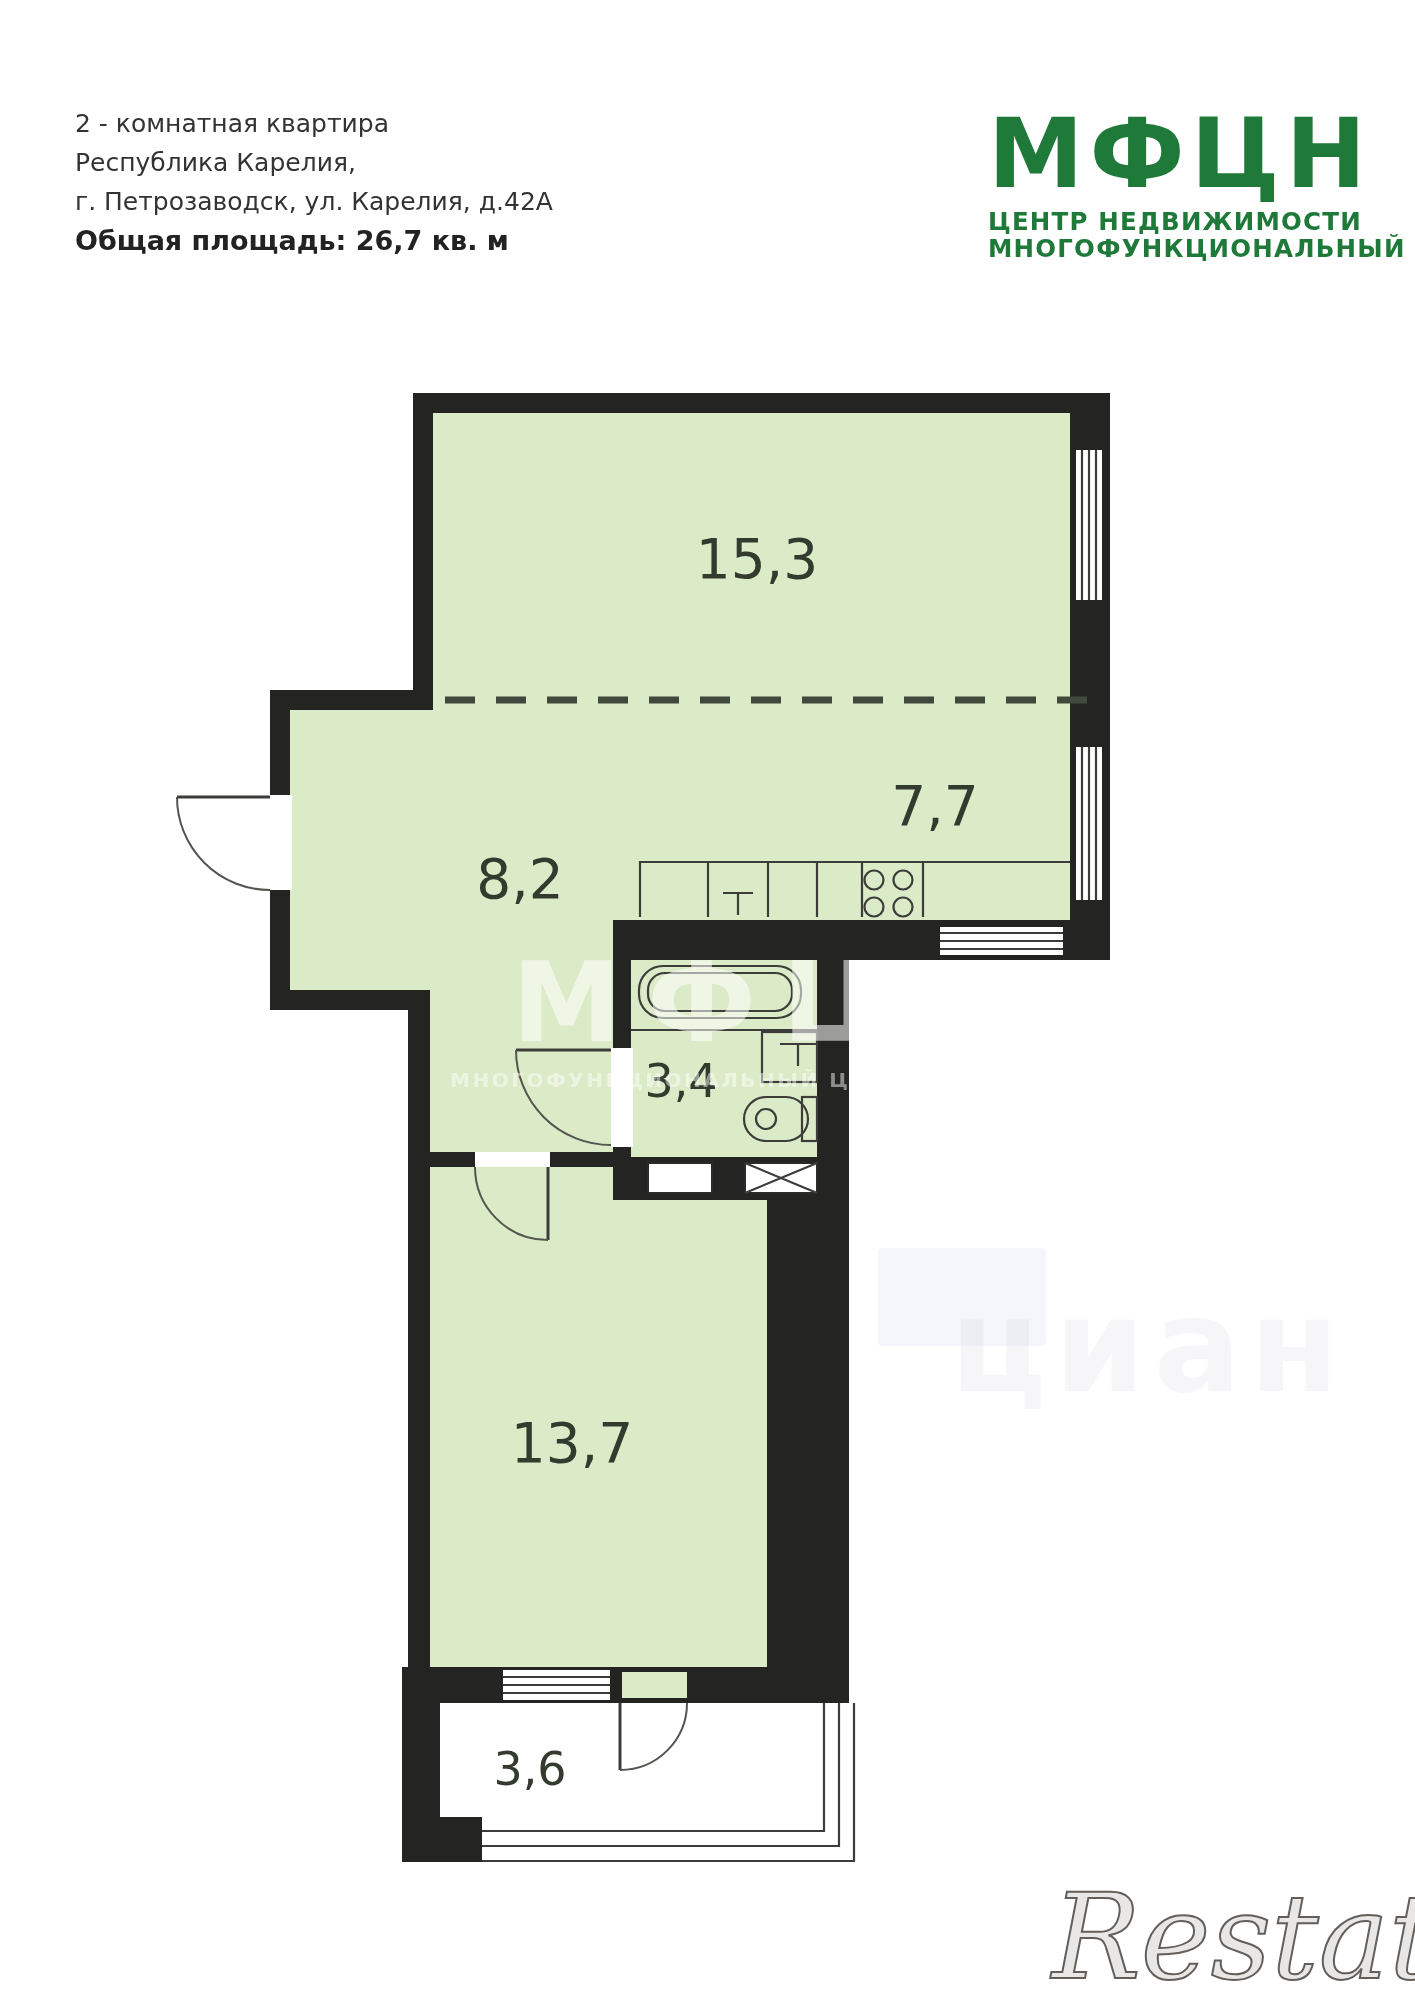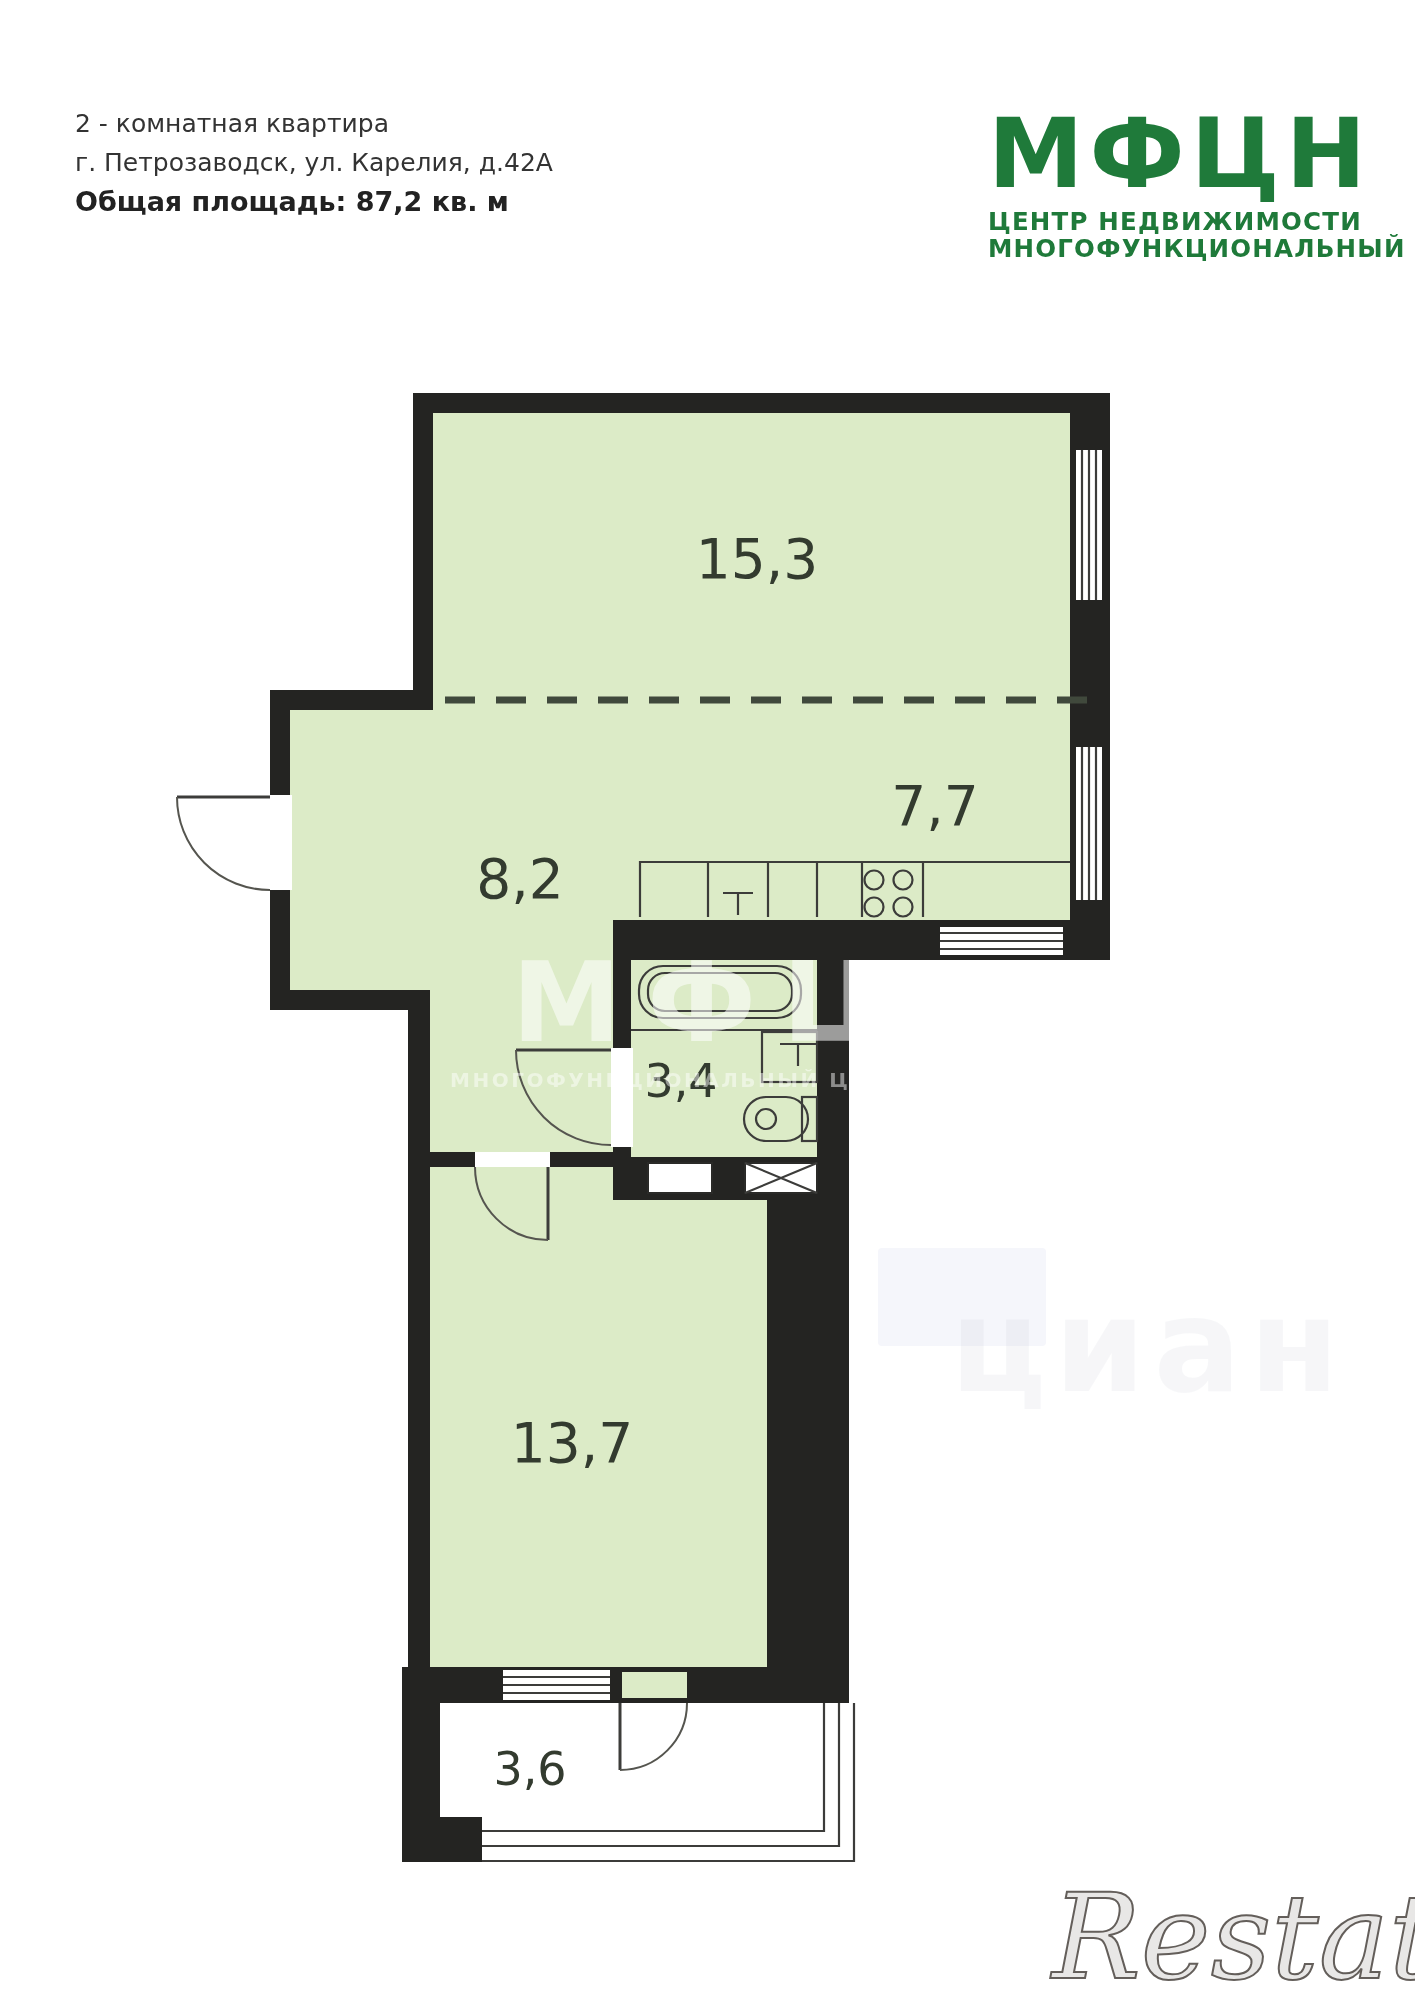--- a/index.html
+++ b/index.html
@@ -41,22 +41,23 @@
     color:#8a92a8;opacity:0.07;font-weight:600;}
   .wm-restate{position:absolute;left:1052px;top:1868px;z-index:4;white-space:nowrap;
     font-family:"DejaVu Serif",serif;font-style:italic;font-size:118px;
     color:rgba(90,83,78,0.14);-webkit-text-stroke:2px rgba(74,68,64,0.85);}
 </style>
 </head>
 <body>
 
 <div class="header">
   <div>2 - комнатная квартира</div>
+  <div>Республика Карелия,</div>
   <div>г. Петрозаводск, ул. Карелия, д.42А</div>
-  <div class="bold">Общая площадь: 87,2 кв. м</div>
+  <div class="bold">Общая площадь: 26,7 кв. м</div>
 </div>
 
 <div class="logo">
   <div class="logo-main">МФЦН</div>
   <div class="logo-sub">
     <div>ЦЕНТР НЕДВИЖИМОСТИ</div>
     <div>МНОГОФУНКЦИОНАЛЬНЫЙ</div>
   </div>
 </div>
 

